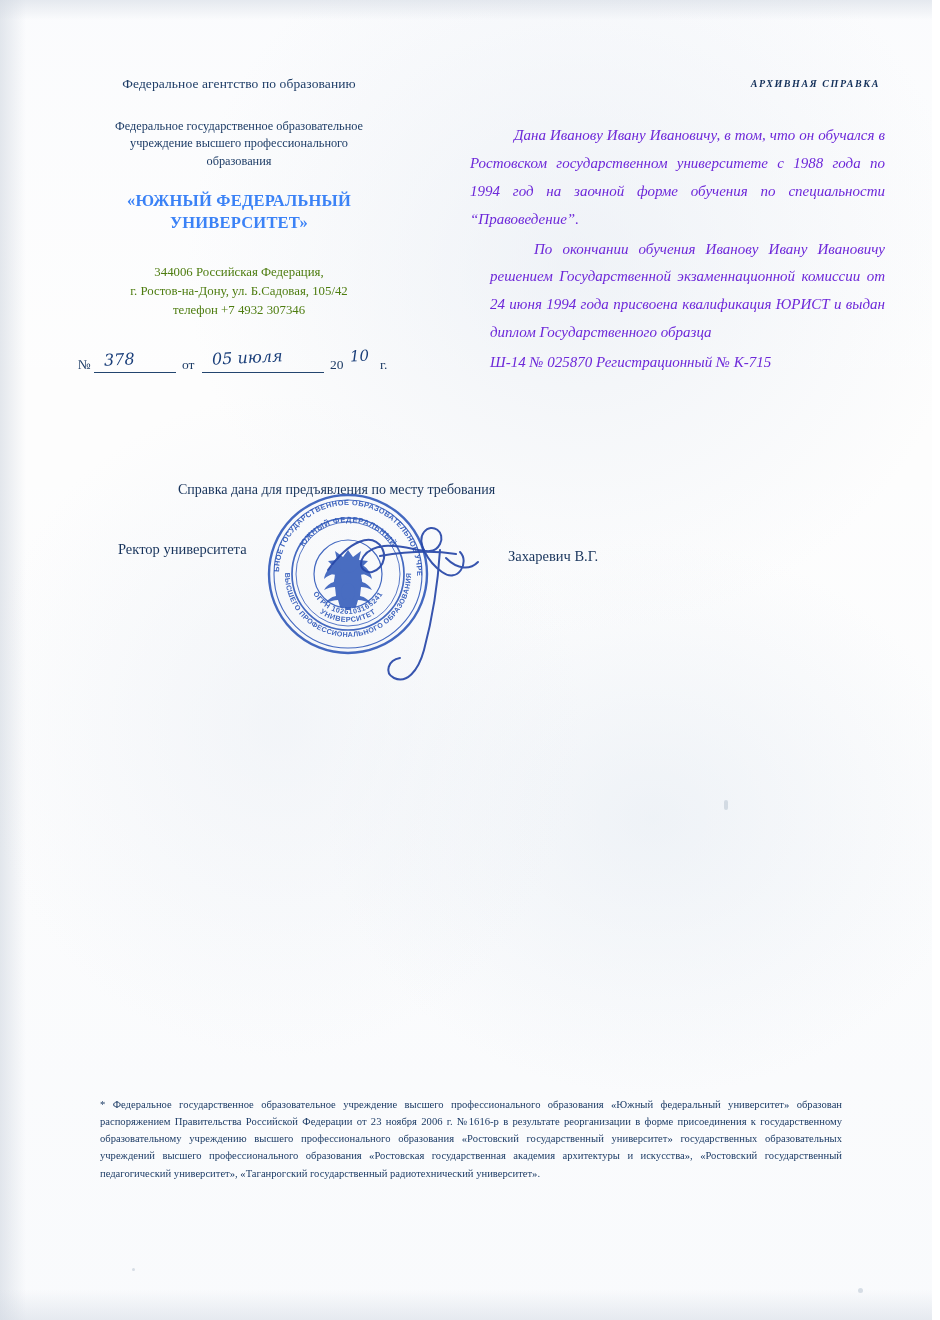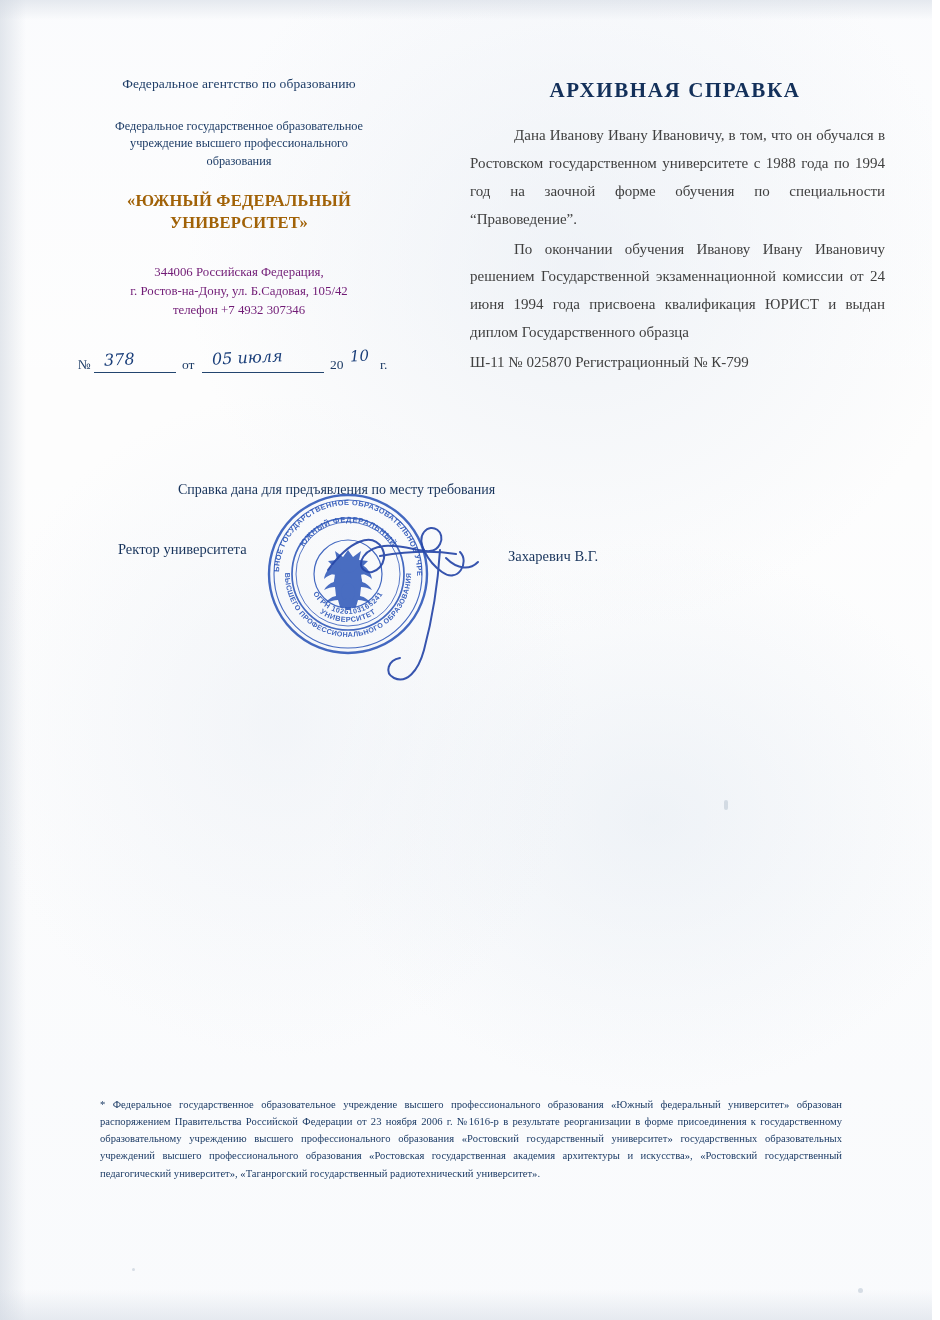--- a/index.html
+++ b/index.html
@@ -65,28 +65,28 @@
   .lh-institution {
     font-size: 12.3px;
     line-height: 1.42;
     color: #1d3c66;
     margin: 0 26px 20px 26px;
   }
   .lh-name {
     font-size: 16.5px;
     font-weight: bold;
     line-height: 1.34;
-    color: #a16207;
+    color: #3b82f6;
     letter-spacing: 0.2px;
     margin-bottom: 28px;
   }
   .lh-address {
     font-size: 12.8px;
     line-height: 1.5;
-    color: #701a75;
+    color: #4d7c0f;
   }
 
   
   .numline {
     position: absolute;
     left: 78px;
     top: 348px;
     width: 322px;
     height: 34px;
     color: #1d3c66;
@@ -108,41 +108,43 @@
     transform: rotate(-3deg);
     white-space: nowrap;
   }
 
   
   .doc-title {
     position: absolute;
     left: 470px;
     top: 78px;
     width: 410px;
-    text-align: center;
-    font-size: 21px;
+    text-align: right;
+    font-size: 10px;
     font-weight: bold;
     letter-spacing: 1.6px;
     color: #13305a;
+    font-style: italic;
   }
   .body-text {
     position: absolute;
     left: 470px;
     top: 122px;
     width: 415px;
-    color: #404040;
+    color: #6d28d9;
     font-size: 15px;
     line-height: 1.86;
+    font-style: italic;
   }
   .body-text p {
     margin: 0 0 0 0;
     text-align: justify;
     text-indent: 44px;
   }
-  .body-text p + p { margin-top: 2px; }
+  .body-text p + p { margin-top: 2px; margin-left: 20px; }
   .body-text .nojust { text-align: left; }
 
   
   .statement {
     position: absolute;
     left: 178px;
     top: 482px;
     font-size: 14px;
     color: #17335b;
     text-align: right;
@@ -233,21 +235,21 @@
     <span class="lbl" style="left:252px">20</span>
     <span class="hand" style="left:272px; top:-1px; font-size:15px;">10</span>
     <span class="lbl" style="left:302px">г.</span>
   </div>
 
   <div class="doc-title">АРХИВНАЯ СПРАВКА</div>
 
   <div class="body-text">
     <p>Дана Иванову Ивану Ивановичу, в том, что он обучался в Ростовском государственном университете с 1988 года по 1994 год на заочной форме обучения по специальности “Правоведение”.</p>
     <p>По окончании обучения Иванову Ивану Ивановичу решением Государственной экзаменнационной комиссии от 24 июня 1994 года присвоена квалификация ЮРИСТ и выдан диплом Государственного образца</p>
-    <p class="nojust" style="text-indent:0">Ш-11 № 025870 Регистрационный № К-799</p>
+    <p class="nojust" style="text-indent:0">Ш-14 № 025870 Регистрационный № К-715</p>
   </div>
 
   <div class="statement">Справка дана для предъявления по месту требования</div>
 
   <div class="sig-row">
     <span class="sig-role">Ректор университета</span>
     <span class="sig-name">Захаревич В.Г.</span>
   </div>
 
   <div class="stamp">

